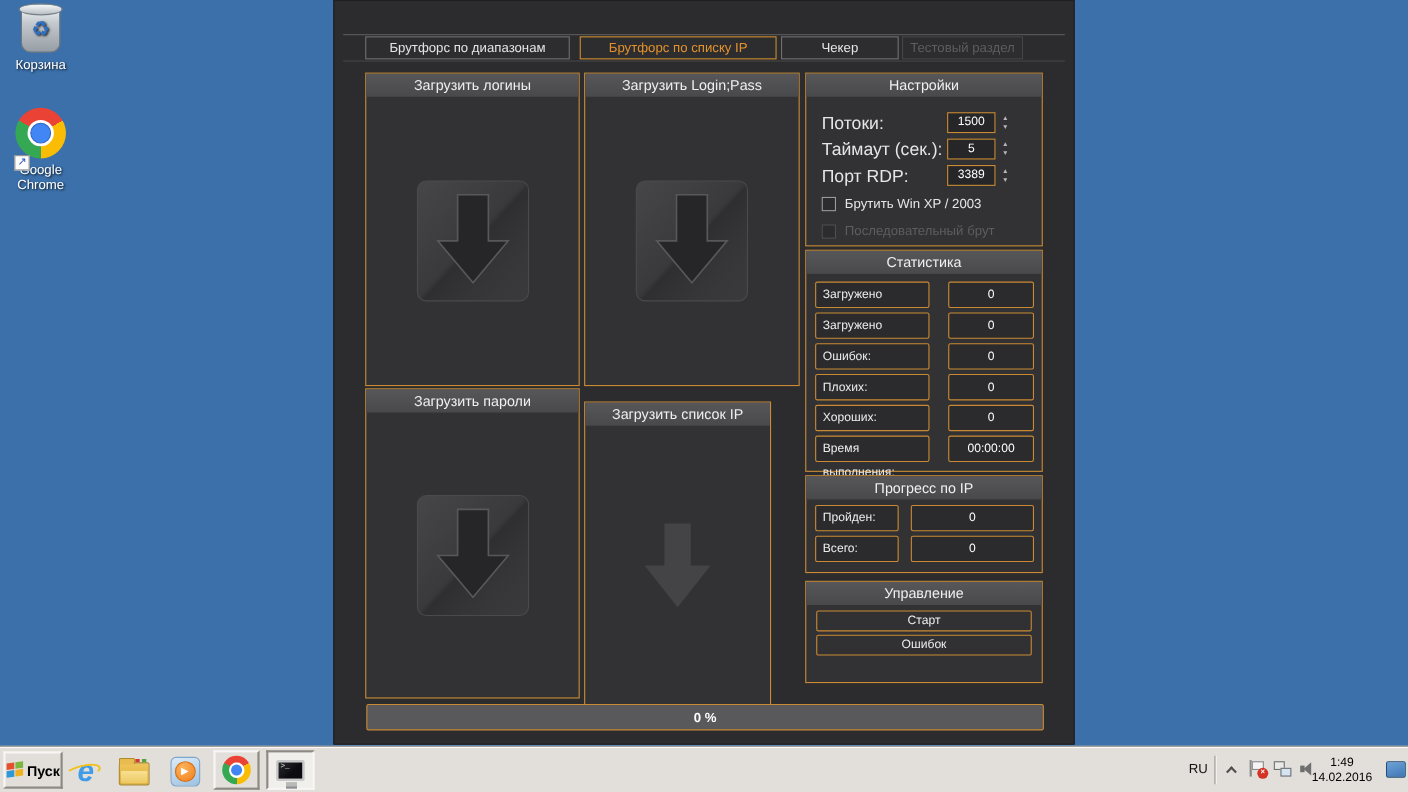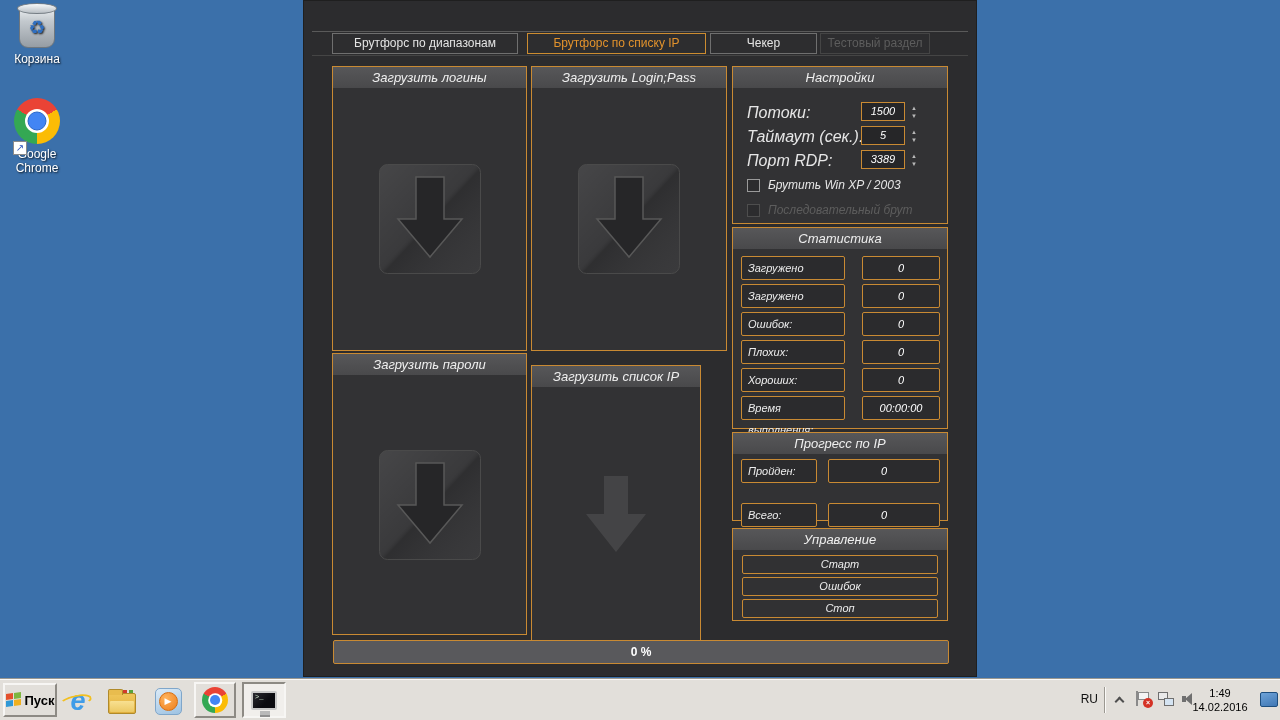--- a/index.html
+++ b/index.html
@@ -48,21 +48,21 @@
               display:flex; align-items:center; padding-left:20px; }
   .tab { height:21px; line-height:19px; text-align:center; font-size:12px; color:#e4e4e4;
          border:1px solid #6f6f6f; background:#2d2d2f; }
   .tab.t1 { width:186px; margin-right:9px; }
   .tab.t2 { width:179px; margin-right:4px; }
   .tab.t3 { width:107px; margin-right:3px; }
   .tab.t4 { width:110px; }
   .tab.active { border-color:#cc8c30; color:#e2922c; }
   .tab.disabled { border-color:#454545; color:#5d5d5d; }
 
-  .panel { position:absolute; border:1px solid #c98a33; background:#323234;font-style:italic; }
+  .panel { position:absolute; border:1px solid #c98a33; background:#323234; }
   .phead { height:21px; background:linear-gradient(#575759,#49494b); color:#efefef;
            font-size:13px; text-align:center; line-height:21px; }
   .pbody { position:absolute; left:0; right:0; top:21px; bottom:0;
            display:flex; align-items:center; justify-content:center; }
 
   #p-logins    { left:28px;  top:65px;  width:195px; height:285px; }
   #p-loginpass { left:227px; top:65px;  width:196px; height:285px; }
   #p-passwords { left:28px;  top:352px; width:195px; height:282px; }
   #p-iplist    { left:227px; top:364px; width:170px; height:282px; }
 
@@ -93,21 +93,21 @@
   .cell-value { text-align:center; color:#fff; }
   #p-stats  .grid-row { left:8px; right:7px; }
   #p-stats  .cell-label { left:0; width:104px; }
   #p-stats  .cell-value { right:0; width:78px; }
   #p-stats  .grid-row:nth-of-type(2) { top:28px; }  #p-stats .grid-row:nth-of-type(3) { top:56px; }
   #p-stats  .grid-row:nth-of-type(4) { top:84px; }  #p-stats .grid-row:nth-of-type(5) { top:112px; }
   #p-stats  .grid-row:nth-of-type(6) { top:140px; } #p-stats .grid-row:nth-of-type(7) { top:168px; }
   #p-ipprog .grid-row { left:8px; right:7px; }
   #p-ipprog .cell-label { left:0; width:76px; }
   #p-ipprog .cell-value { left:87px; right:0; }
-  #p-ipprog .grid-row:nth-of-type(2) { top:26px; } #p-ipprog .grid-row:nth-of-type(3) { top:54px;margin-top:16px; }
+  #p-ipprog .grid-row:nth-of-type(2) { top:26px; } #p-ipprog .grid-row:nth-of-type(3) { top:54px; }
 
   .ctl-btn { position:absolute; left:9px; right:9px; height:19px; border:1px solid #c98a33;
              background:#313133; color:#ececec; font-size:11px; text-align:center; line-height:17px;
              border-radius:2px; }
   #p-control .ctl-btn:nth-of-type(2) { top:26px; } #p-control .ctl-btn:nth-of-type(3) { top:48px; }
   #p-control .ctl-btn:nth-of-type(4) { top:70px; }
 
   #main-progress { position:absolute; left:29px; top:639px; width:616px; height:24px;
                    border:1px solid #c98a33; background:#59595c; border-radius:2px;
                    color:#fff; font-size:12px; font-weight:bold; text-align:center; line-height:22px; }
@@ -327,21 +327,20 @@
     <div class="grid-row">
       <span class="cell cell-label">Всего:</span>
       <span class="cell cell-value">0</span>
     </div>
   </div>
 
   <div class="panel rpanel" id="p-control">
     <div class="phead">Управление</div>
     <div class="ctl-btn">Старт</div>
     <div class="ctl-btn">Ошибок</div>
-    <div class="ctl-btn">Стоп</div>
   </div>
 
   <div id="main-progress">0 %</div>
 </div>
 
 <div id="taskbar">
   <div id="start-btn" class="bevel-out">
     <span class="win-logo">
         <i></i>
         <i></i>

